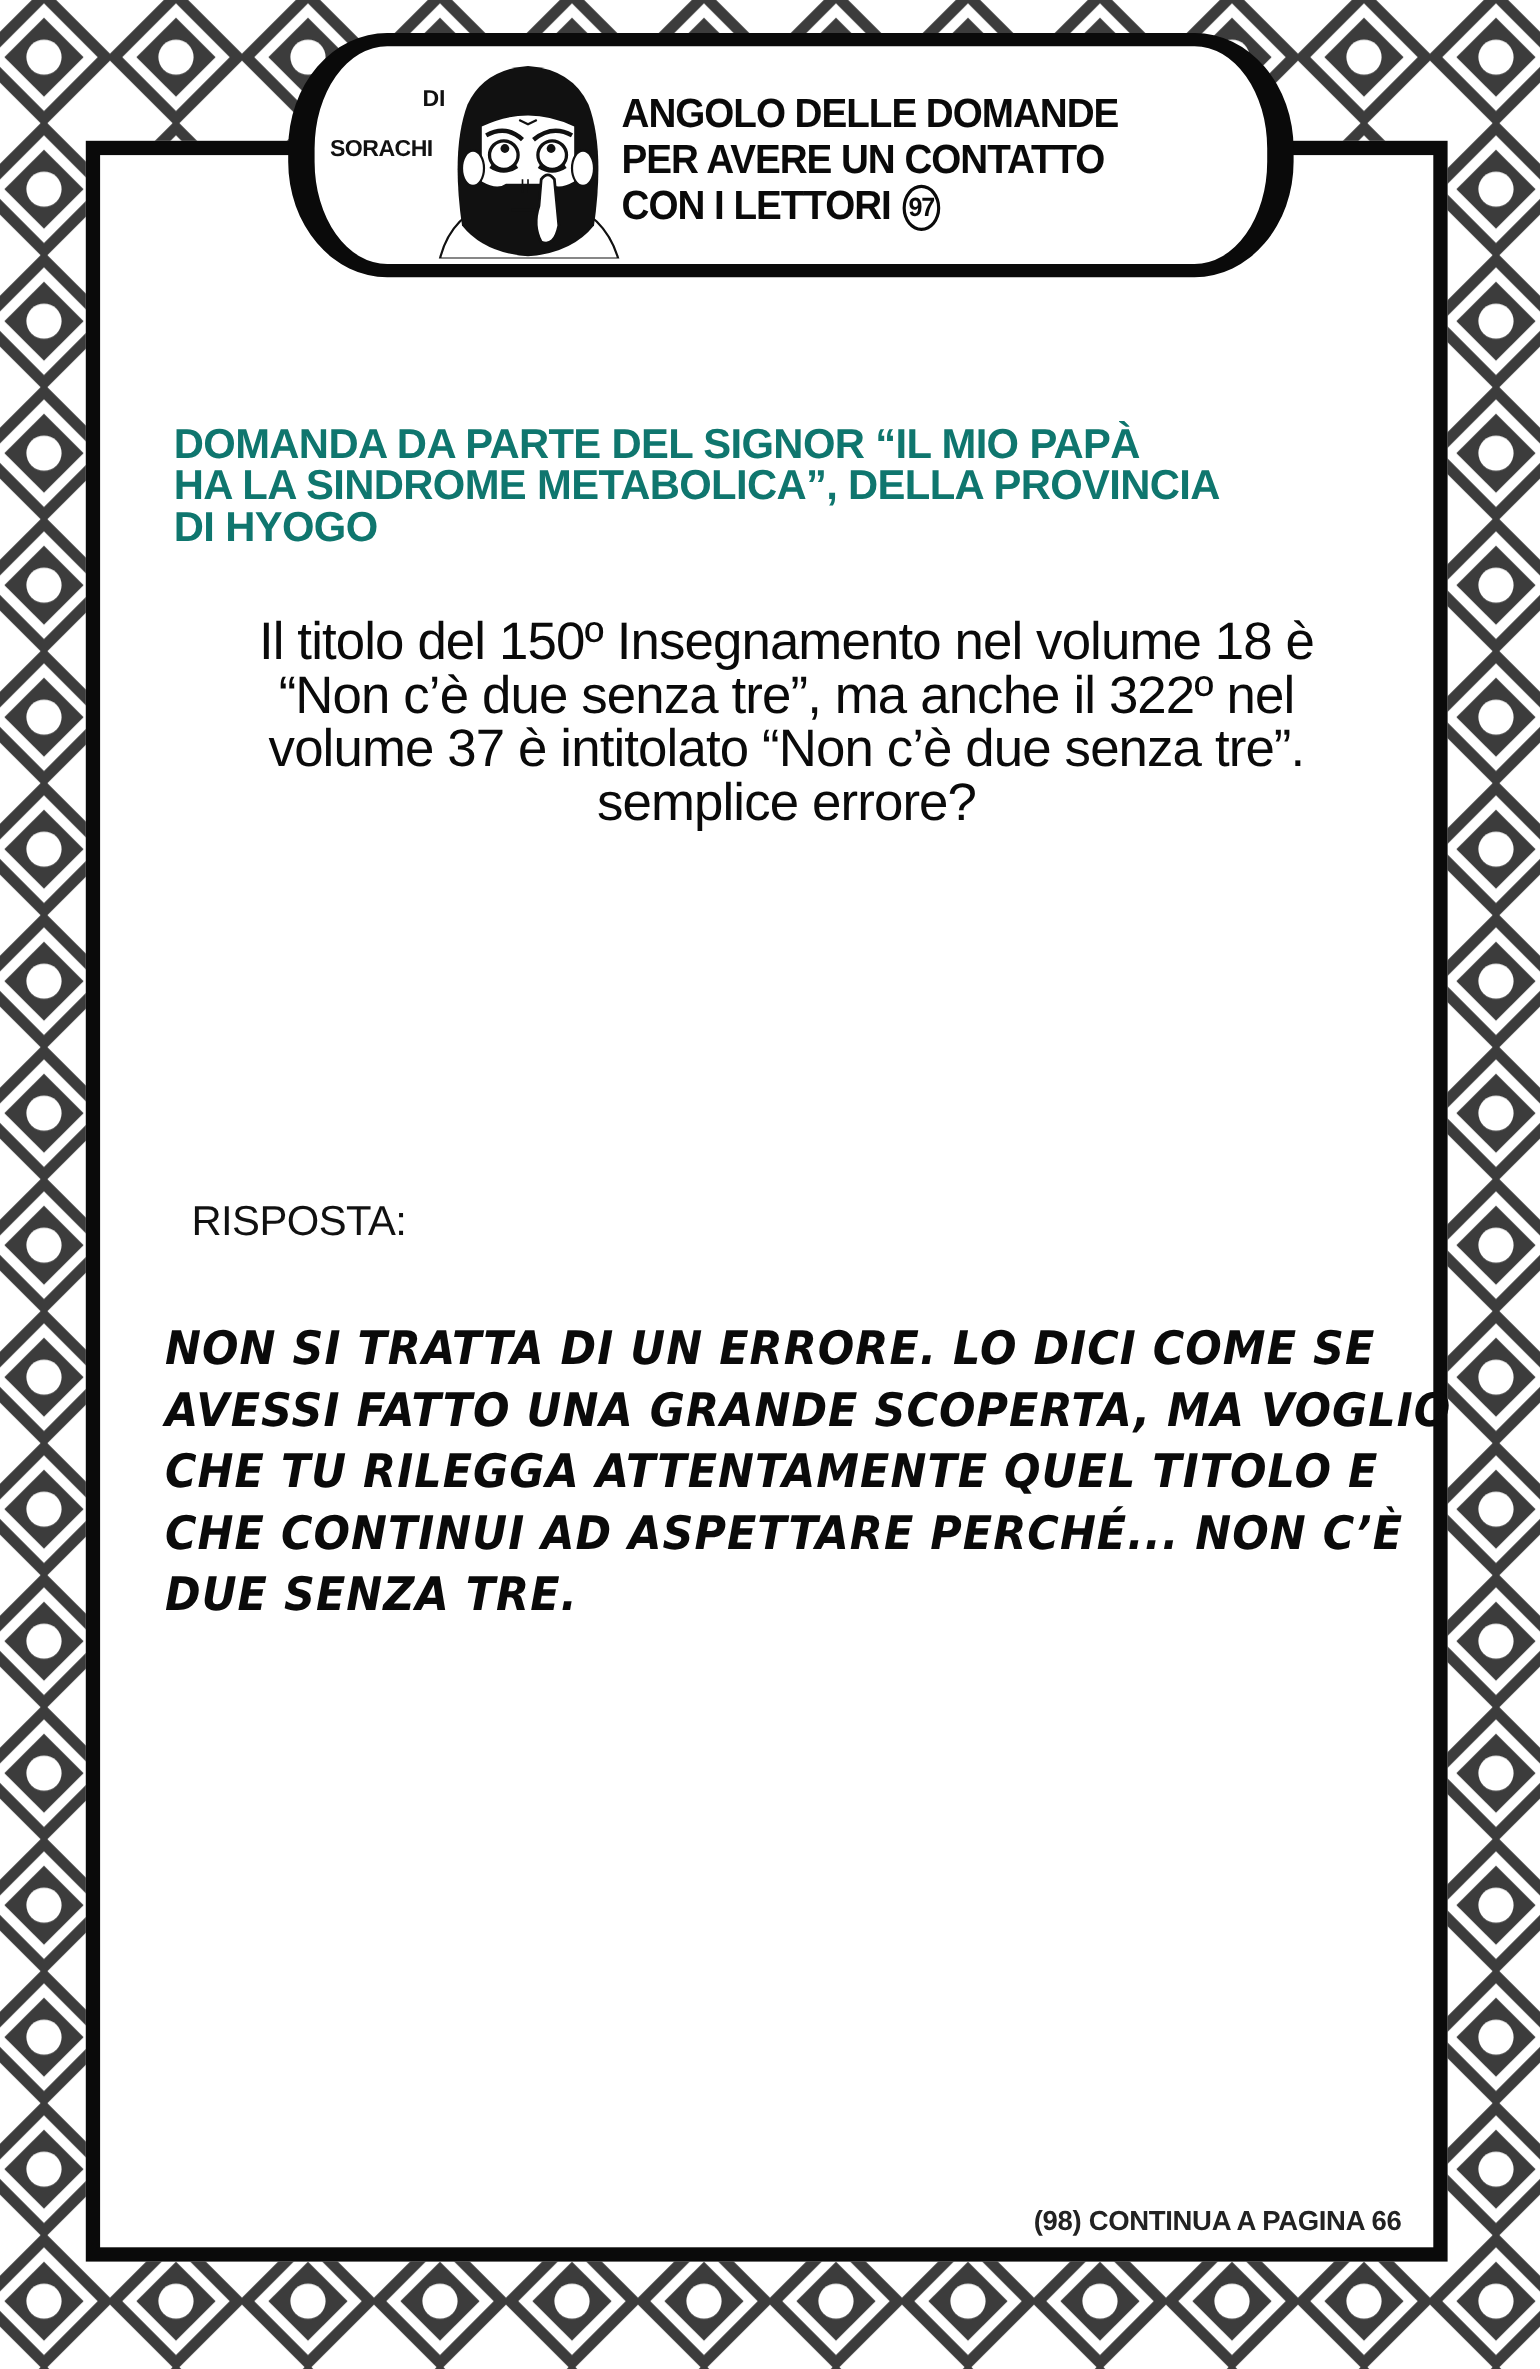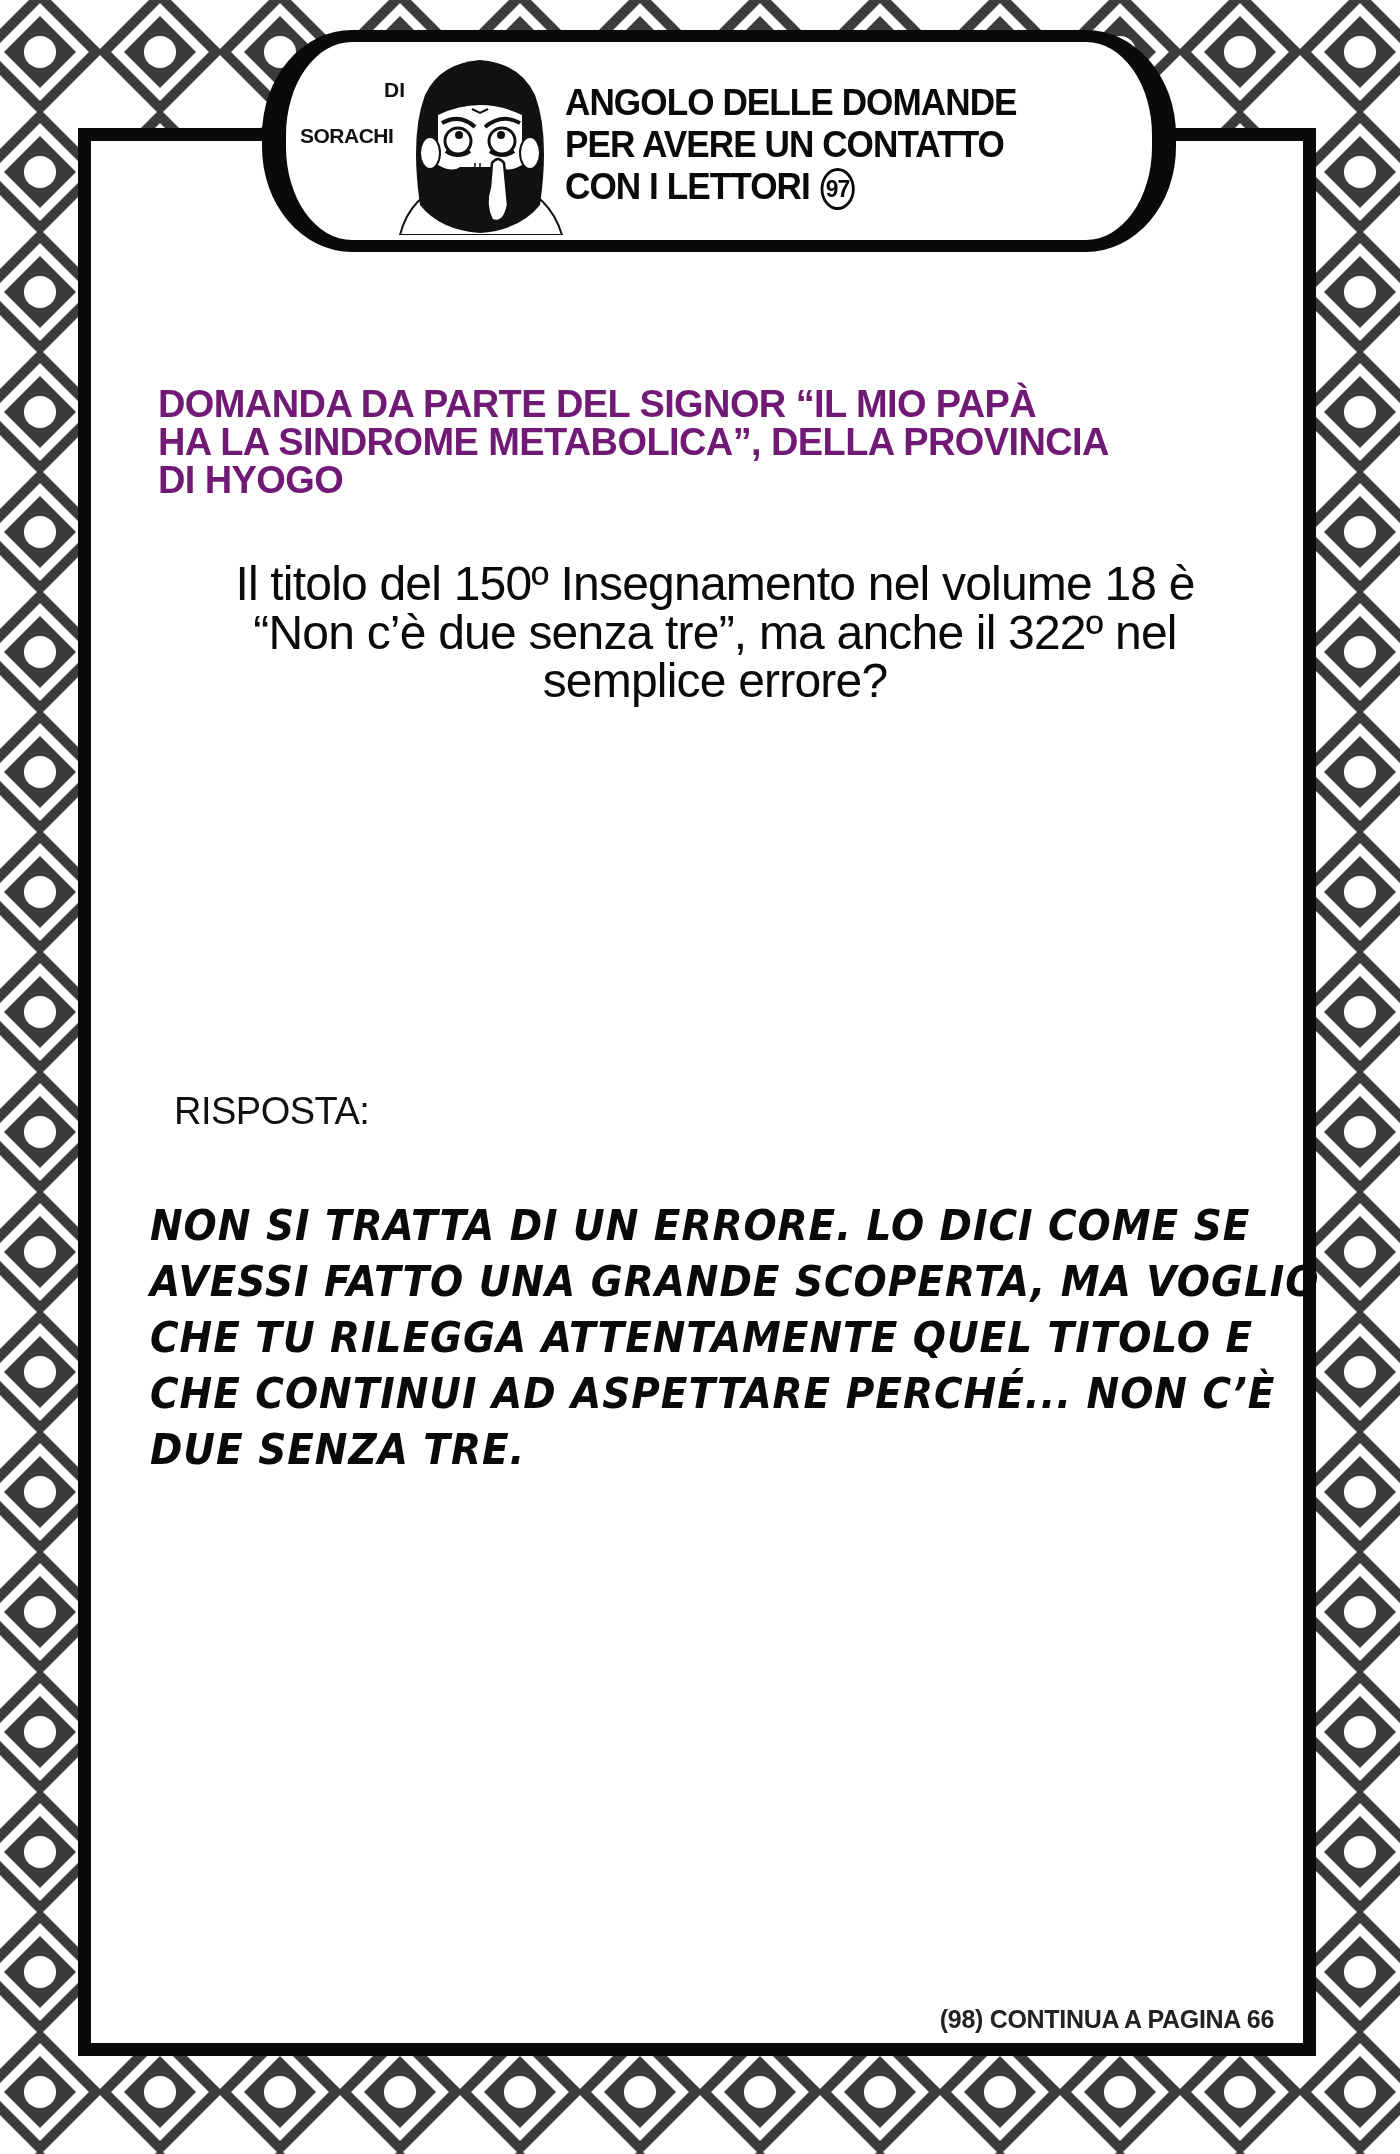--- a/index.html
+++ b/index.html
@@ -5,21 +5,21 @@
   html, body { margin:0; padding:0; }
   body { width:1400px; height:2154px; position:relative; overflow:hidden; background:#fff; }
   .bg { position:absolute; left:0; top:0; width:1400px; height:2154px; }
   .box { position:absolute; left:78px; top:128px; width:1212px; height:1902px; border:13px solid #0a0a0a; background:#fff; }
   .capsule { position:absolute; left:262px; top:30px; width:866px; height:198px; border:12px solid #0a0a0a; border-left-width:24px; border-right-width:24px; border-radius:90px / 105px; background:#fff; }
   .di { position:absolute; left:335px; top:78px; width:70px; text-align:right; font-family:"Liberation Sans", sans-serif; font-weight:bold; font-size:21px; color:#111; }
   .sorachi { position:absolute; left:300px; top:124px; font-family:"Liberation Sans", sans-serif; font-weight:bold; font-size:21px; color:#111; letter-spacing:-0.5px; }
   .face { position:absolute; left:380px; top:55px; width:200px; height:180px; }
   .htitle { position:absolute; left:565px; top:82px; font-family:"Liberation Sans", sans-serif; font-weight:bold; font-size:37px; line-height:42px; color:#0a0a0a; letter-spacing:-1px; transform:scaleX(0.95); transform-origin:left top; }
   .badge { display:inline-block; width:30px; height:36px; border:3px solid #0a0a0a; border-radius:50%; font-size:24px; line-height:36px; text-align:center; vertical-align:middle; letter-spacing:-1px; margin-left:2px; }
-  .qhead { position:absolute; left:158px; top:385px; width:1100px; font-family:"Liberation Sans", sans-serif; font-weight:bold; font-size:38px; line-height:38px; color:#701a75; letter-spacing:-0.6px; }
+  .qhead { position:absolute; left:158px; top:385px; width:1100px; font-family:"Liberation Sans", sans-serif; font-weight:bold; font-size:38px; line-height:38px; color:#0f766e; letter-spacing:-0.6px; }
   .qbody { position:absolute; left:155px; top:560px; width:1120px; font-family:"Liberation Sans", sans-serif; font-size:48px; line-height:48.5px; color:#0a0a0a; letter-spacing:-0.8px;text-align:center; }
   .alabel { position:absolute; left:138px; top:1090px; font-family:"Liberation Sans", sans-serif; font-size:38px; color:#111; letter-spacing:-0.5px;margin-left:36px; }
   .answer { position:absolute; left:150px; top:1198px; width:1160px; font-family:"DejaVu Sans", sans-serif; font-style:italic; font-weight:bold; font-size:42px; line-height:56px; color:#0a0a0a; letter-spacing:1px; transform:scaleX(0.93); transform-origin:left top; }
   .footer { position:absolute; right:126px; top:2005px; font-family:"Liberation Sans", sans-serif; font-size:25px; color:#222; letter-spacing:-0.3px;font-weight:bold; }
   .line { display:block; white-space:nowrap; }
 </style>
 </head>
 <body>
 
 <svg class="bg" width="1400" height="2154" xmlns="http://www.w3.org/2000/svg">
@@ -69,20 +69,21 @@
 
 <div class="qhead">
   <span class="line">DOMANDA DA PARTE DEL SIGNOR “IL MIO PAPÀ</span>
   <span class="line">HA LA SINDROME METABOLICA”, DELLA PROVINCIA</span>
   <span class="line">DI HYOGO</span>
 </div>
 
 <div class="qbody">
   <span class="line">Il titolo del 150º Insegnamento nel volume 18 è</span>
   <span class="line">“Non c’è due senza tre”, ma anche il 322º nel</span>
+  <span class="line">volume 37 è intitolato “Non c’è due senza tre”.</span>
   <span class="line">semplice errore?</span>
 </div>
 
 <div class="alabel">RISPOSTA:</div>
 
 <div class="answer">
   <span class="line">NON SI TRATTA DI UN ERRORE. LO DICI COME SE</span>
   <span class="line">AVESSI FATTO UNA GRANDE SCOPERTA, MA VOGLIO</span>
   <span class="line">CHE TU RILEGGA ATTENTAMENTE QUEL TITOLO E</span>
   <span class="line">CHE CONTINUI AD ASPETTARE PERCHÉ... NON C’È</span>

